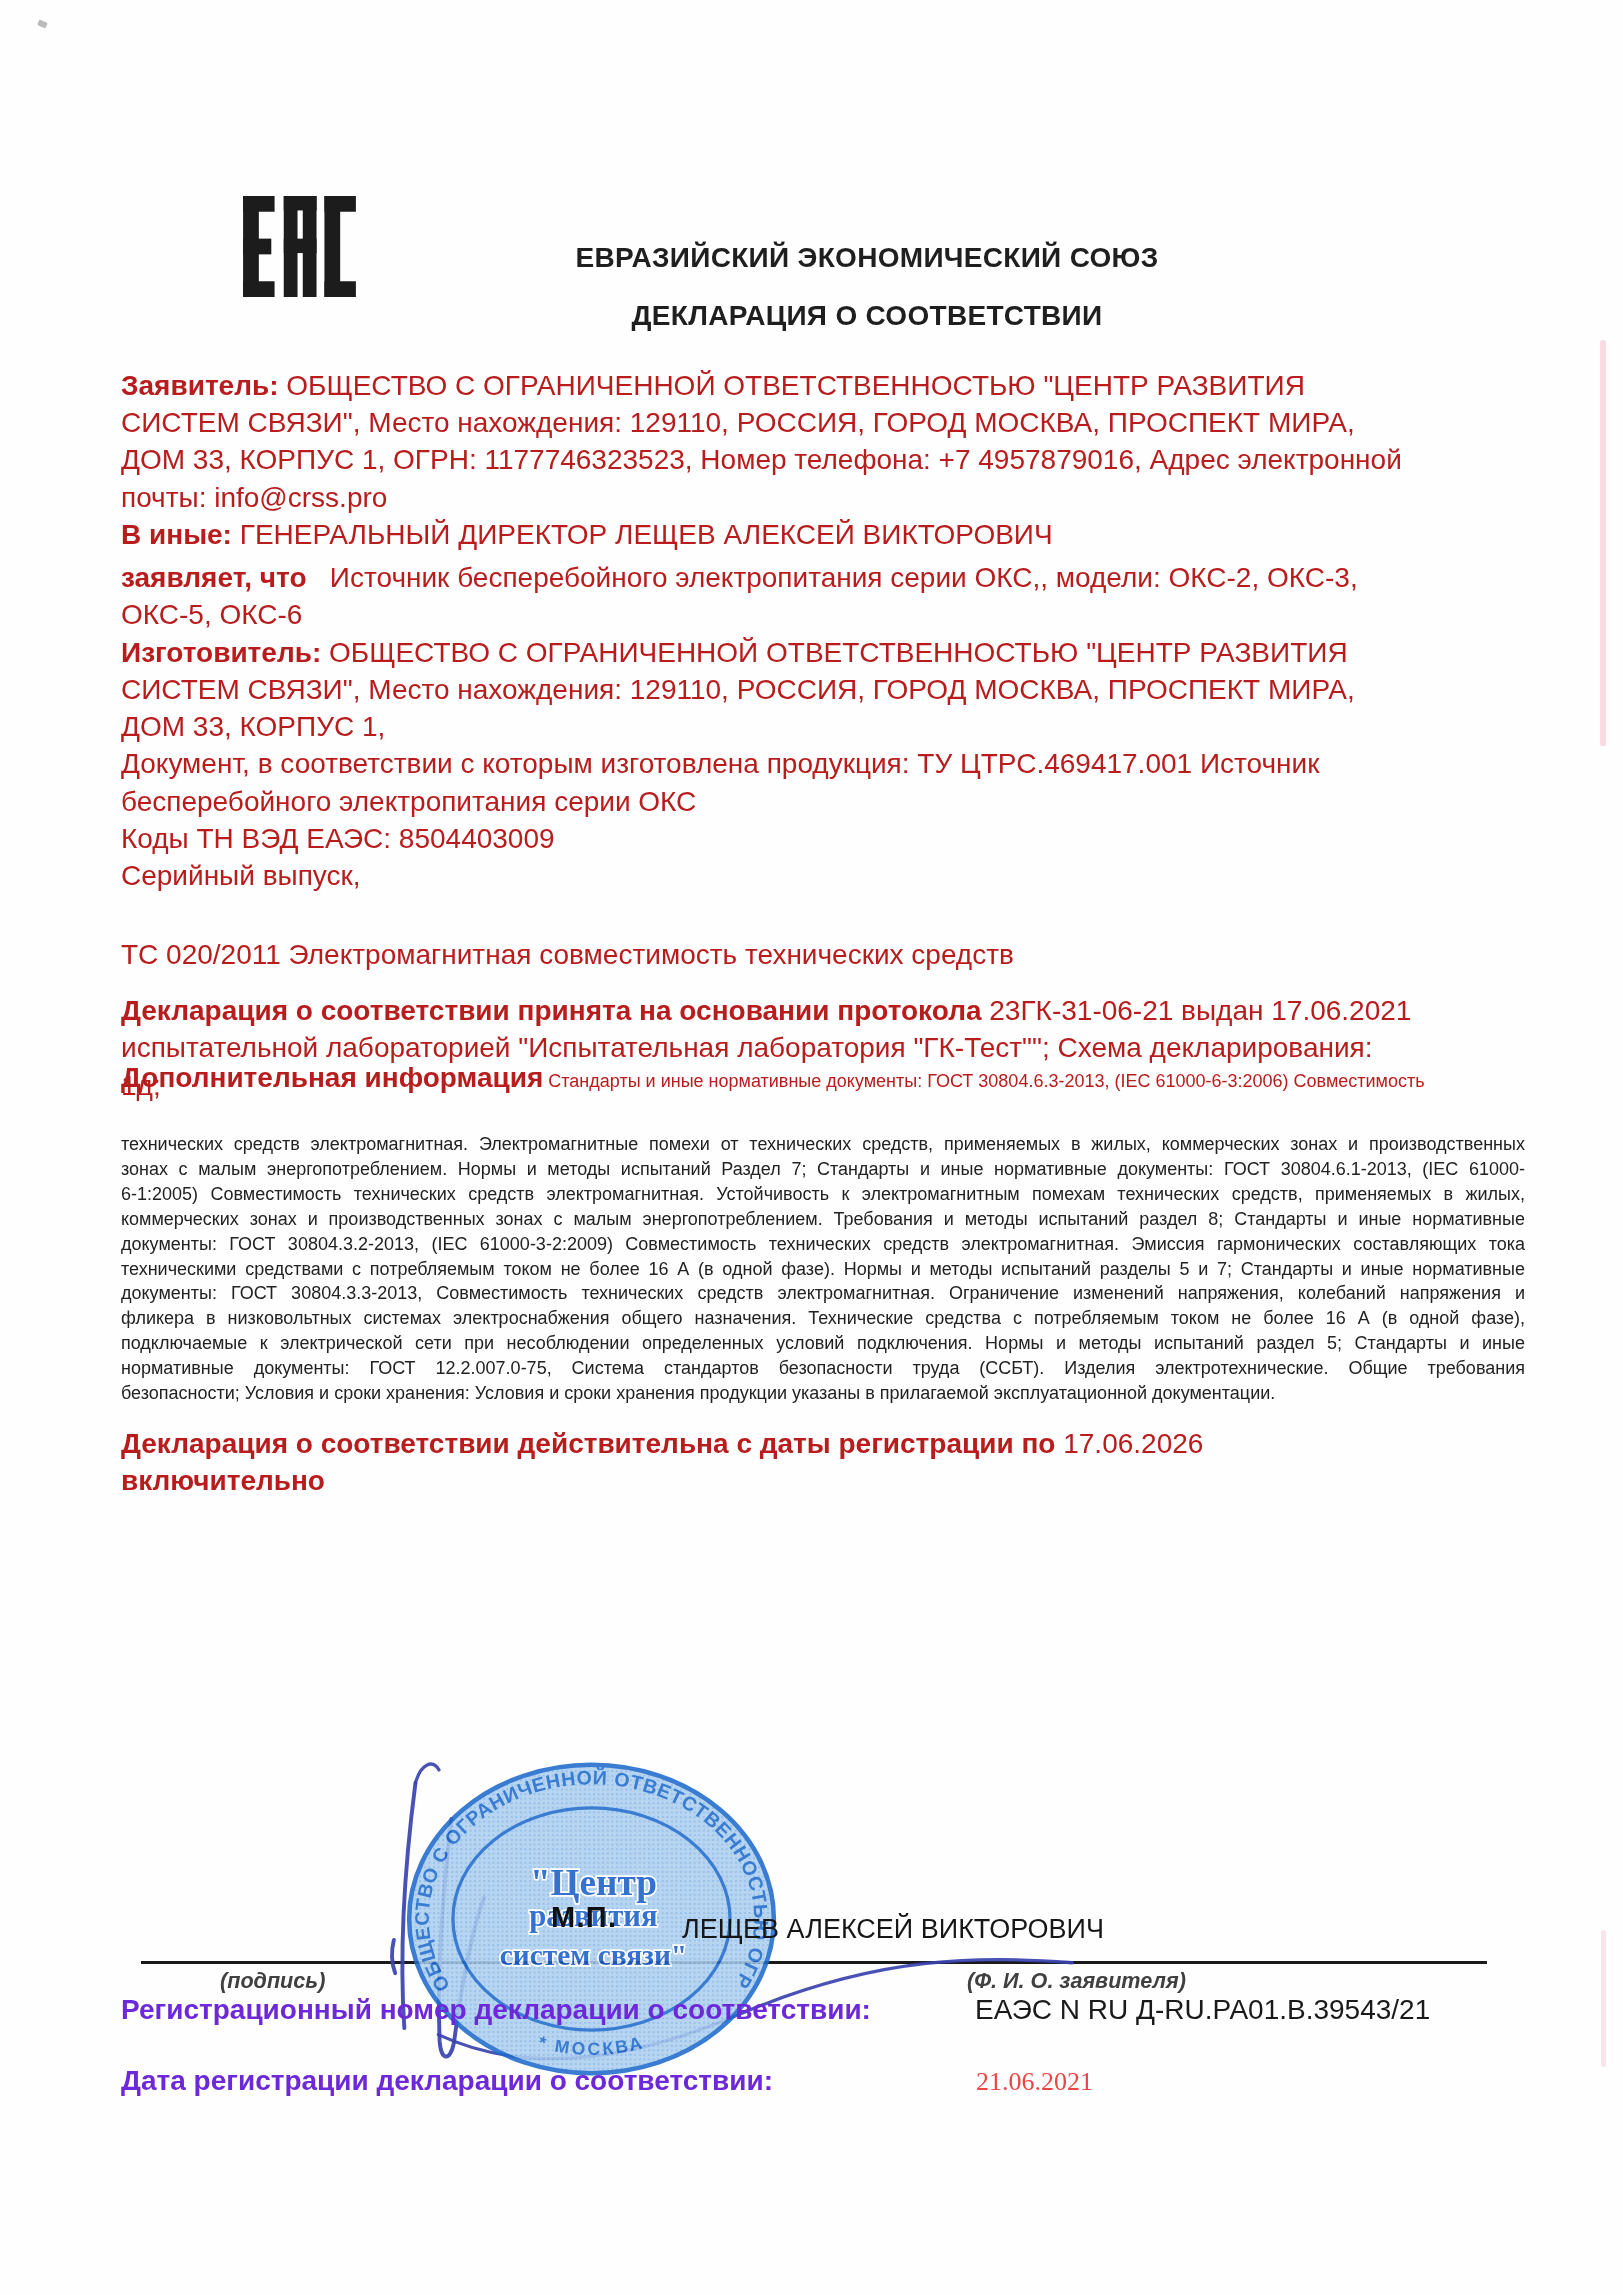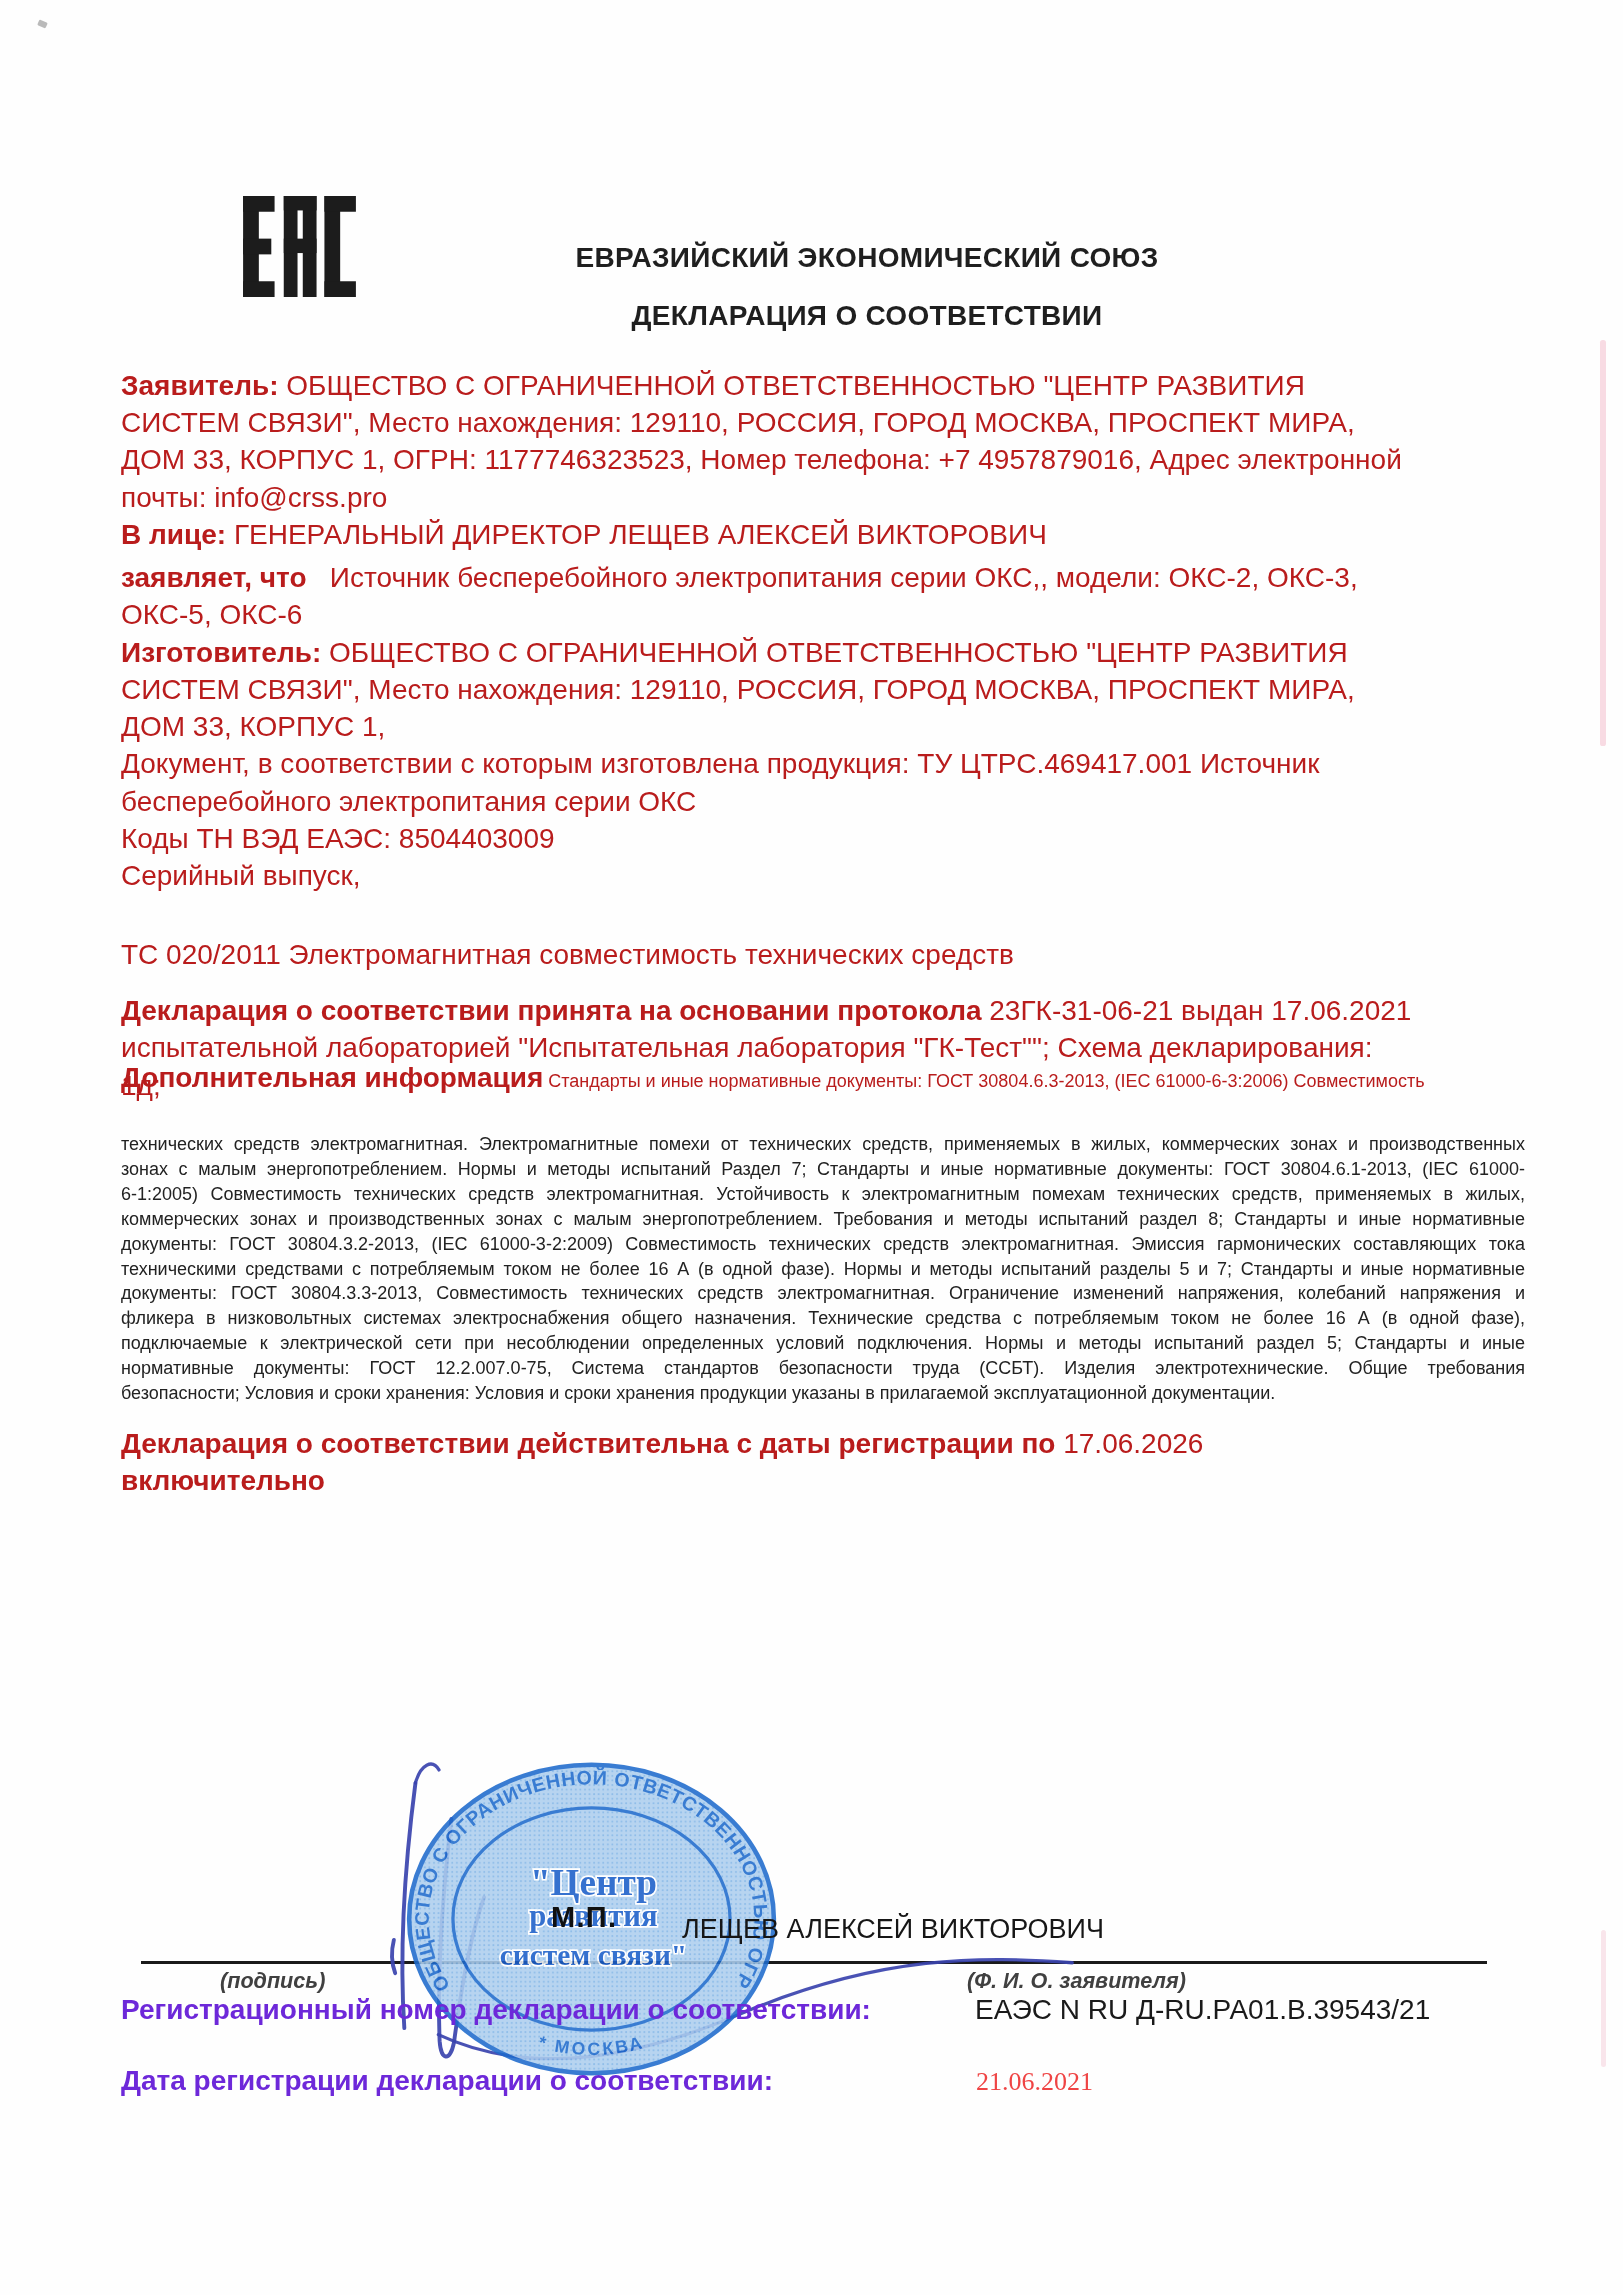--- a/index.html
+++ b/index.html
@@ -50,21 +50,21 @@
     </g>
   </svg>
 
   <div class="title" style="top:242px;">ЕВРАЗИЙСКИЙ ЭКОНОМИЧЕСКИЙ СОЮЗ</div>
   <div class="title" style="top:300px;">ДЕКЛАРАЦИЯ О СООТВЕТСТВИИ</div>
 
   <div class="ln" style="top:368px;"><span class="b">Заявитель:</span><span> ОБЩЕСТВО С ОГРАНИЧЕННОЙ ОТВЕТСТВЕННОСТЬЮ "ЦЕНТР РАЗВИТИЯ</span></div>
   <div class="ln" style="top:405px;">СИСТЕМ СВЯЗИ", Место нахождения: 129110, РОССИЯ, ГОРОД МОСКВА, ПРОСПЕКТ МИРА,</div>
   <div class="ln" style="top:442px;">ДОМ 33, КОРПУС 1, ОГРН: 1177746323523, Номер телефона: +7 4957879016, Адрес электронной</div>
   <div class="ln" style="top:480px;">почты: info@crss.pro</div>
-  <div class="ln" style="top:517px;"><span class="b">В лице:</span><span> ГЕНЕРАЛЬНЫЙ ДИРЕКТОР ЛЕЩЕВ АЛЕКСЕЙ ВИКТОРОВИЧ</span></div>
+  <div class="ln" style="top:517px;"><span class="b">В иные:</span><span> ГЕНЕРАЛЬНЫЙ ДИРЕКТОР ЛЕЩЕВ АЛЕКСЕЙ ВИКТОРОВИЧ</span></div>
 
   <div class="ln" style="top:560px;"><span class="b">заявляет, что</span><span>   Источник бесперебойного электропитания серии ОКС,, модели: ОКС-2, ОКС-3,</span></div>
   <div class="ln" style="top:597px;">ОКС-5, ОКС-6</div>
 
   <div class="ln" style="top:635px;"><span class="b">Изготовитель:</span><span> ОБЩЕСТВО С ОГРАНИЧЕННОЙ ОТВЕТСТВЕННОСТЬЮ "ЦЕНТР РАЗВИТИЯ</span></div>
   <div class="ln" style="top:672px;">СИСТЕМ СВЯЗИ", Место нахождения: 129110, РОССИЯ, ГОРОД МОСКВА, ПРОСПЕКТ МИРА,</div>
   <div class="ln" style="top:709px;">ДОМ 33, КОРПУС 1,</div>
 
   <div class="ln" style="top:746px;">Документ, в соответствии с которым изготовлена продукция: ТУ ЦТРС.469417.001 Источник</div>
   <div class="ln" style="top:784px;">бесперебойного электропитания серии ОКС</div>

